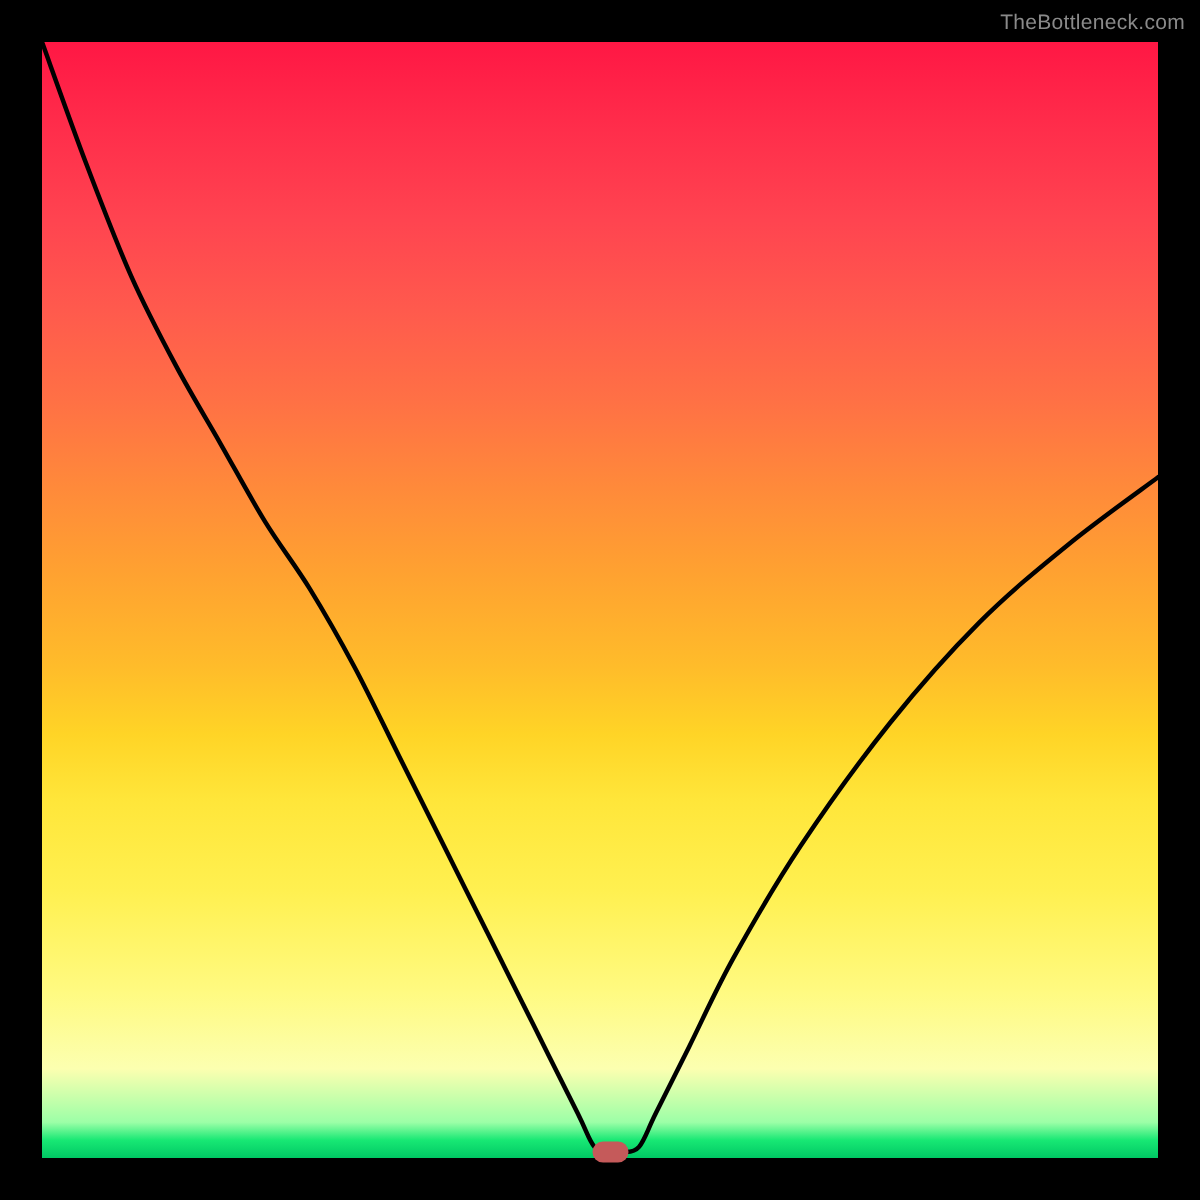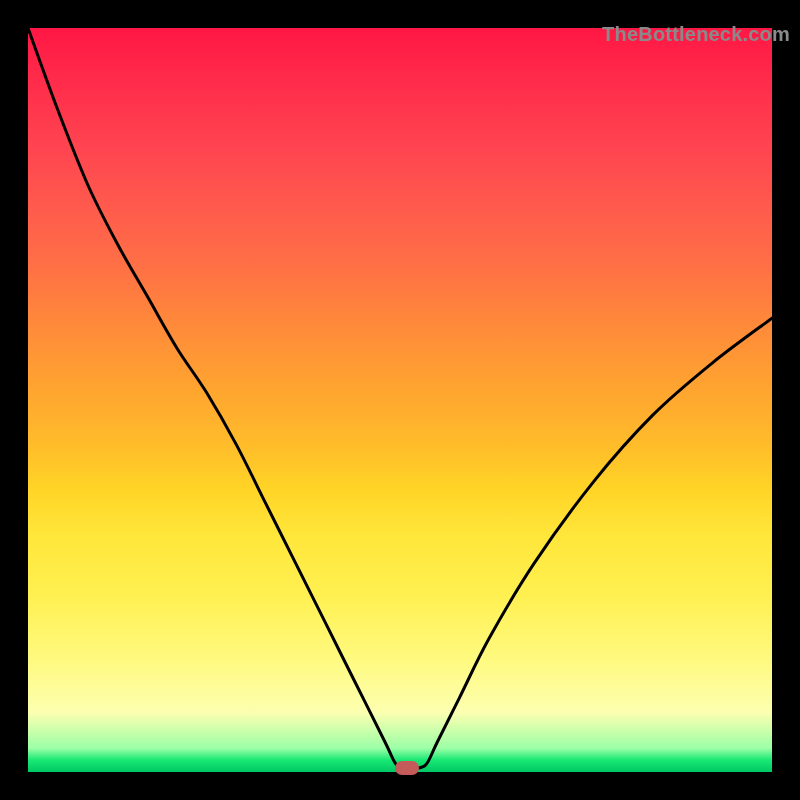--- a/index.html
+++ b/index.html
@@ -40,25 +40,25 @@
       #fff050 76%,
       #fffa80 85%,
       #fcffb0 92%,
       #9cffa7 96.8%,
       #18e874 98.4%,
       #00c864 100%
     );
   }
   .watermark {
     position: absolute;
-    top: 23px;
+    top: 6px;
     right: 10px;
     color: #8a8a8a;
-    font-size: 20px;
-    font-weight: 700;
+    font-size: 14px;
+    font-weight: 400;
     letter-spacing: 0.2px;
     user-select: none;
   }
   svg.curve {
     position: absolute;
     left: 0;
     top: 0;
     width: 744px;
     height: 744px;
   }

